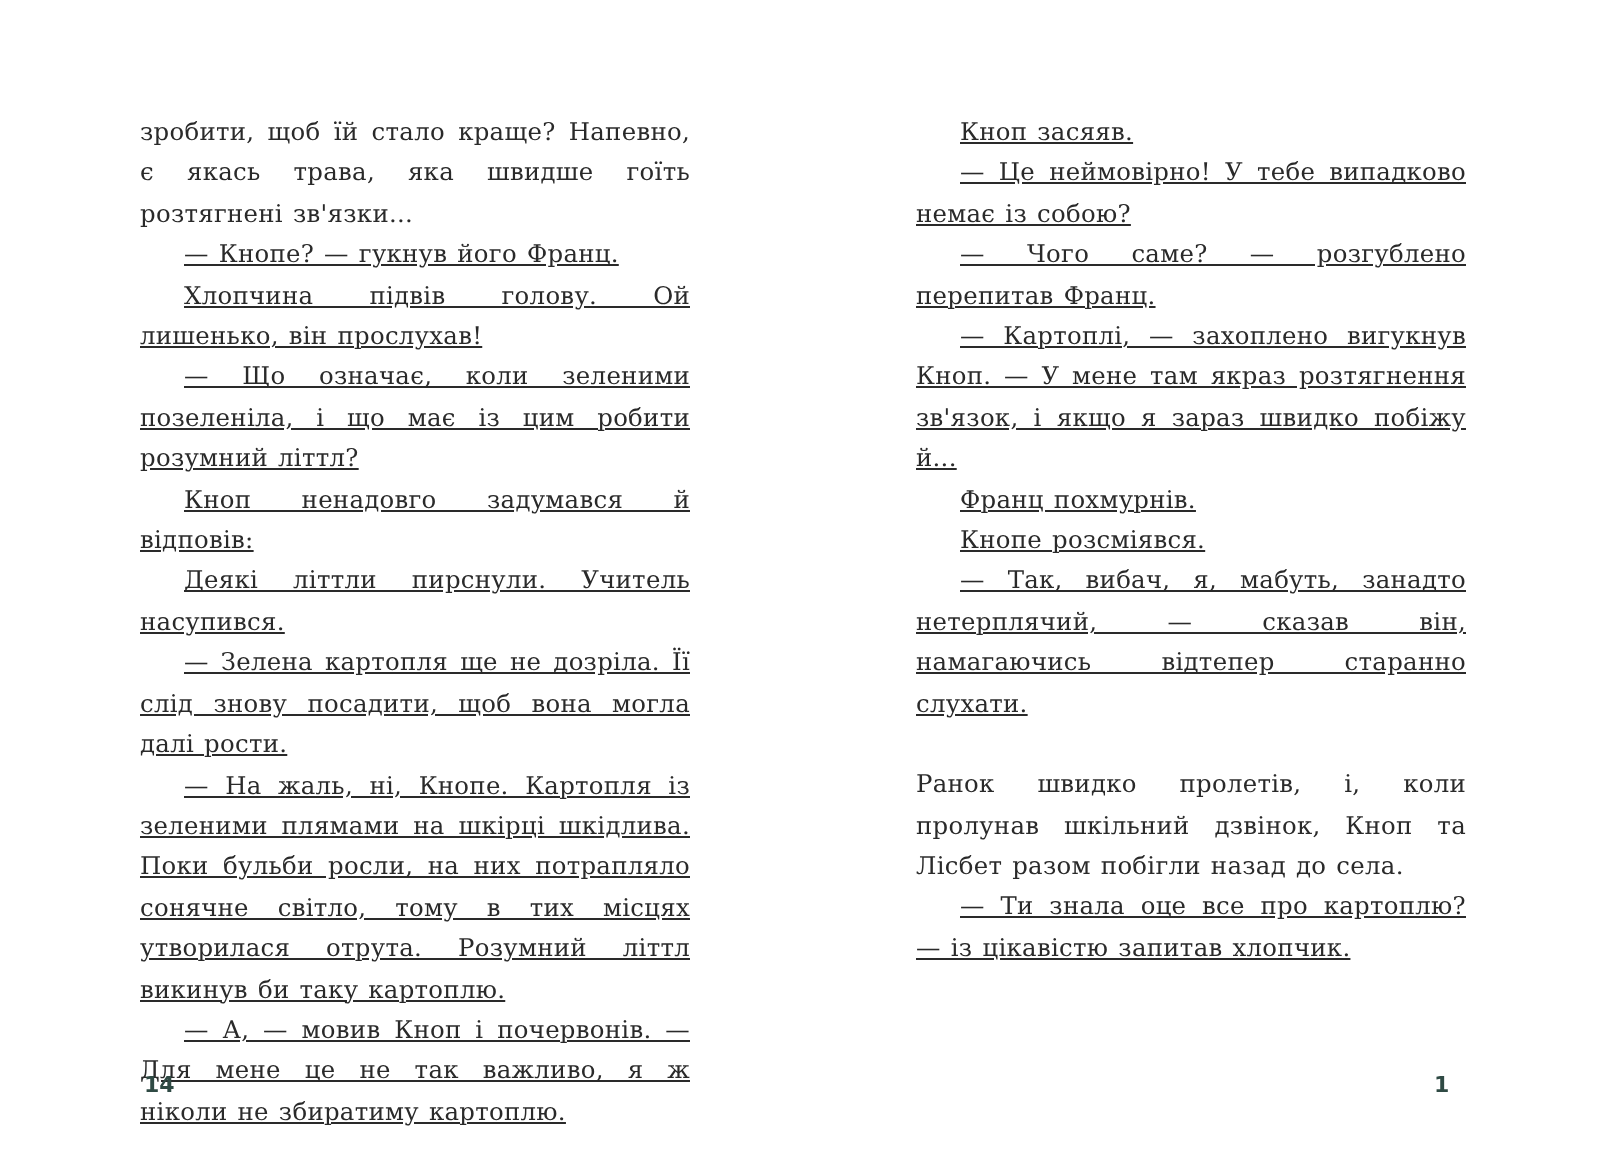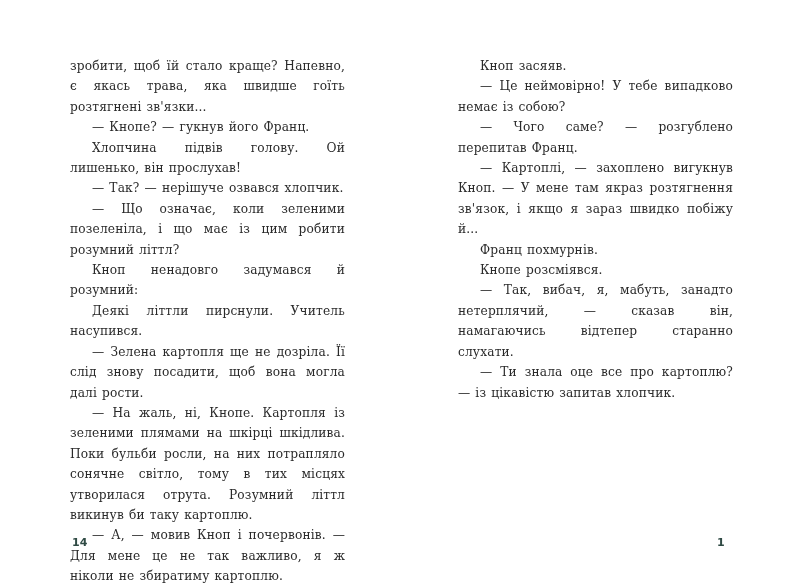--- a/index.html
+++ b/index.html
@@ -38,21 +38,21 @@
     letter-spacing: 0.15px;
     word-spacing: 1px;
     text-align: justify;
   }
   .page.left .column { left: 70px; }
   .page.right .column { left: 58px; }
   .para {
     margin: 0;
     text-indent: 0;
   }
-  .para.indent { text-indent: 22px; }
+  .para.indent { text-indent: 22px; text-decoration: underline; }
   .para.gap { margin-top: 20px; }
   .page-number {
     position: absolute;
     top: 536px;
     font-family: "DejaVu Sans", "Liberation Sans", sans-serif;
     font-weight: bold;
     font-size: 11px;
     color: #2f4a44;
   }
   .page.left .page-number { left: 72px; }
@@ -61,40 +61,40 @@
 </head>
 <body>
 
 <div class="spread">
 
   <div class="page left">
     <div class="column">
       <p class="para">зробити, щоб їй стало краще? Напевно, є якась трава, яка швидше гоїть розтягнені зв'язки...</p>
       <p class="para indent">— Кнопе? — гукнув його Франц.</p>
       <p class="para indent">Хлопчина підвів голову. Ой лишенько, він прослухав!</p>
-      <p class="para indent">— Так? — нерішуче озвався хлопчик.</p>
       <p class="para indent">— Що означає, коли зеленими позеленіла, і що має із цим робити розумний літтл?</p>
-      <p class="para indent">Кноп ненадовго задумався й розумний:</p>
+      <p class="para indent">Кноп ненадовго задумався й відповів:</p>
       <p class="para indent">Деякі літтли пирснули. Учитель насупився.</p>
       <p class="para indent">— Зелена картопля ще не дозріла. Її слід знову посадити, щоб вона могла далі рости.</p>
       <p class="para indent">— На жаль, ні, Кнопе. Картопля із зеленими плямами на шкірці шкідлива. Поки бульби росли, на них потрапляло сонячне світло, тому в тих місцях утворилася отрута. Розумний літтл викинув би таку картоплю.</p>
       <p class="para indent">— А, — мовив Кноп і почервонів. — Для мене це не так важливо, я ж ніколи не збиратиму картоплю.</p>
 
     </div>
     <div class="page-number">14</div>
   </div>
 
   <div class="page right">
     <div class="column">
       <p class="para indent">Кноп засяяв.</p>
       <p class="para indent">— Це неймовірно! У тебе випадково немає із собою?</p>
       <p class="para indent">— Чого саме? — розгублено перепитав Франц.</p>
       <p class="para indent">— Картоплі, — захоплено вигукнув Кноп. — У мене там якраз розтягнення зв'язок, і якщо я зараз швидко побіжу й...</p>
       <p class="para indent">Франц похмурнів.</p>
       <p class="para indent">Кнопе розсміявся.</p>
       <p class="para indent">— Так, вибач, я, мабуть, занадто нетерплячий, — сказав він, намагаючись відтепер старанно слухати.</p>
+      <p class="para gap">Ранок швидко пролетів, і, коли пролунав шкільний дзвінок, Кноп та Лісбет разом побігли назад до села.</p>
       <p class="para indent">— Ти знала оце все про картоплю? — із цікавістю запитав хлопчик.</p>
 
     </div>
     <div class="page-number">1</div>
   </div>
 
 </div>
 
 </body></html>

